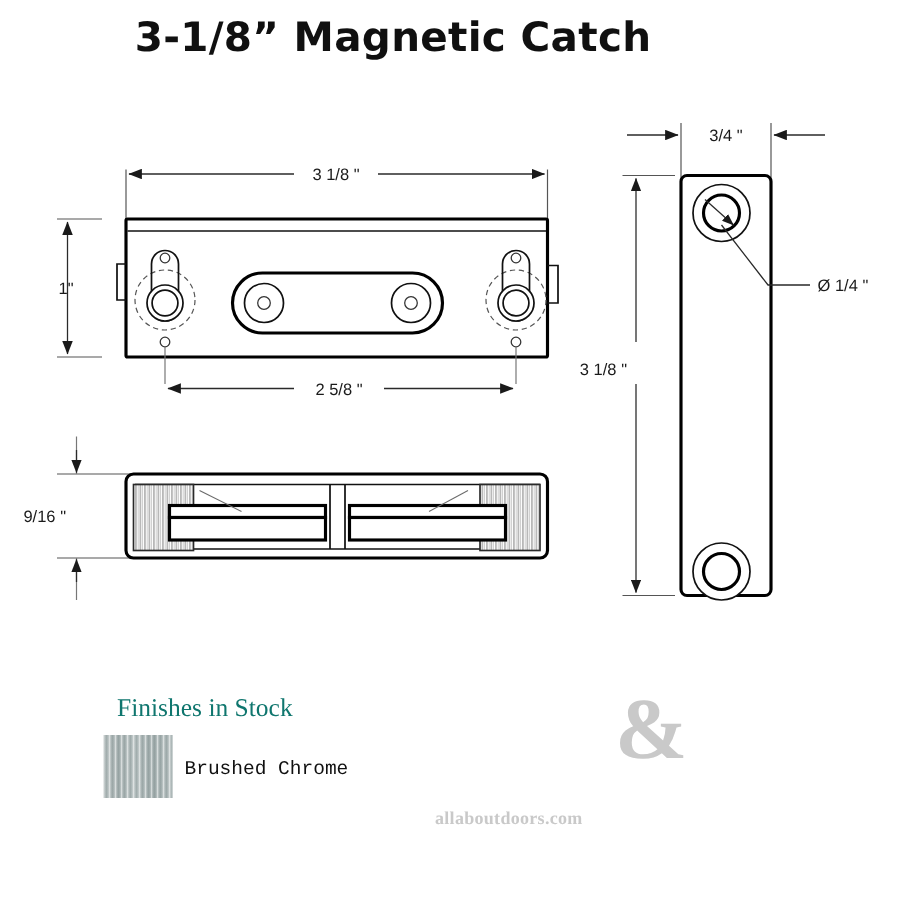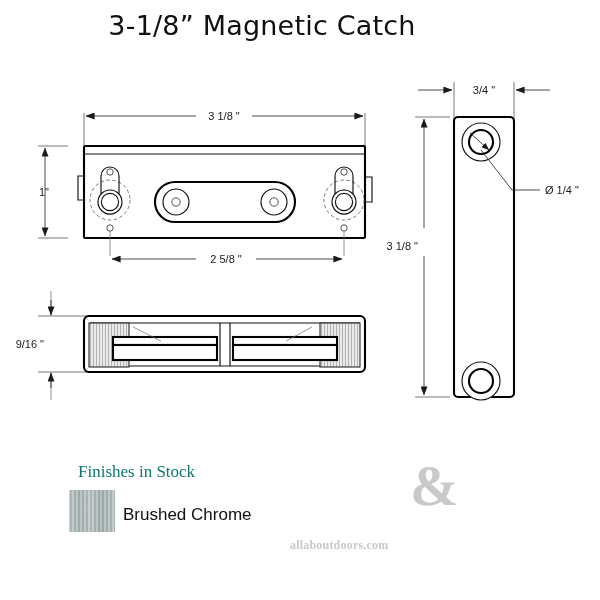--- a/index.html
+++ b/index.html
@@ -21,21 +21,21 @@
     width: 600px;
     height: 600px;
   }
   .page-title {
     position: absolute;
     top: 10px;
     left: 0;
     width: 524px;
     text-align: center;
     font-size: 27px;
-    font-weight: 400;
+    font-weight: 700;
     letter-spacing: 0.2px;
     color: #101010;
     font-family: "DejaVu Sans", sans-serif;
   }
   #drawing {
     position: absolute;
     top: 0;
     left: 0;
   }
   .dim-text {
@@ -108,22 +108,22 @@
         rgba(255,255,255,0.0) 1px,
         rgba(120,135,135,0.30) 2px,
         rgba(255,255,255,0.0) 3px,
         rgba(255,255,255,0.45) 4px),
       linear-gradient(90deg, #b9c2c2 0%, #a4afaf 22%, #b6c0c0 46%, #9fabab 70%, #b4bebe 100%);
   }
   .swatch-label {
     position: absolute;
     left: 123px;
     top: 505px;
-    font-size: 17px;
-    font-family: Liberation Sans, sans-serif;
+    font-size: 13px;
+    font-family: Liberation Mono, monospace;
     color: #101010;
     white-space: nowrap;
   }
 
   
   .watermark {
     position: absolute;
     left: 286px;
     top: 455px;
     width: 300px;

